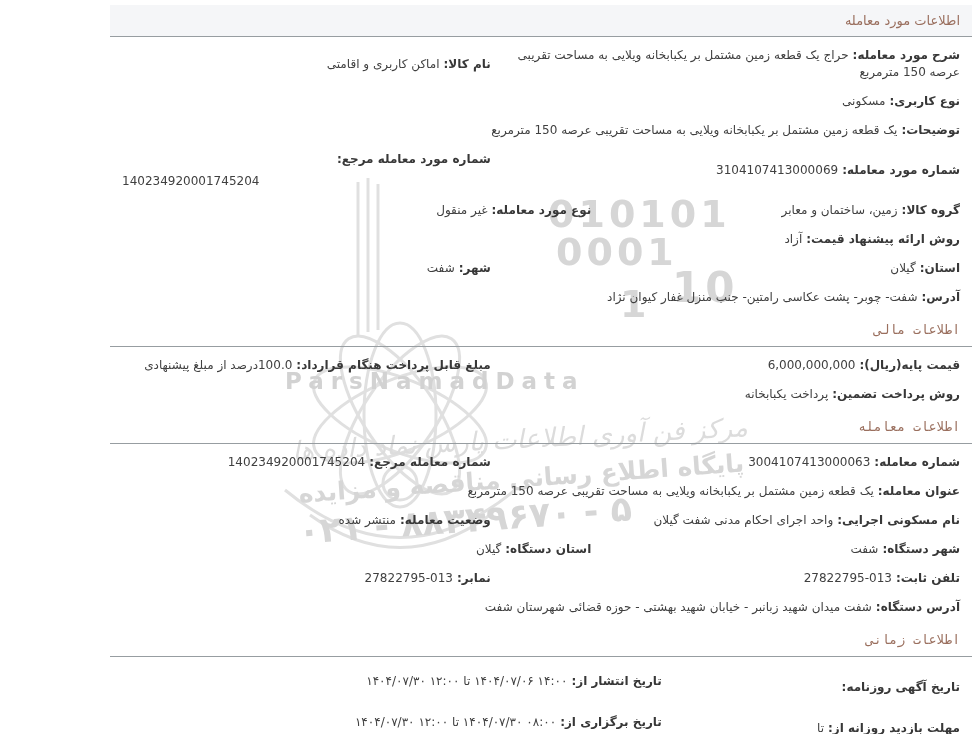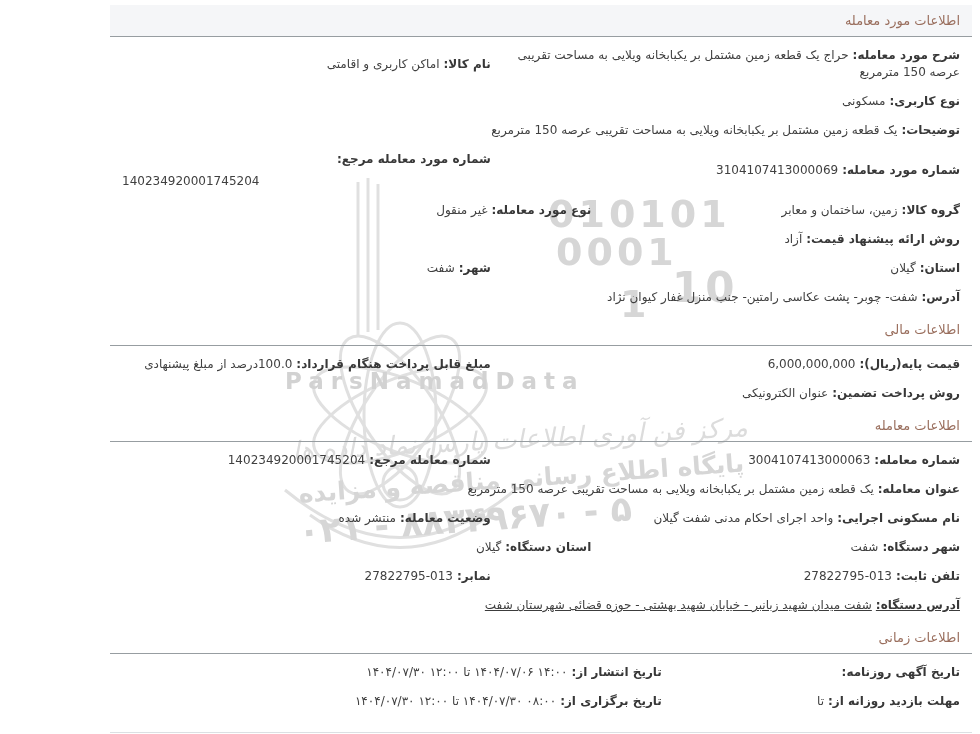--- a/index.html
+++ b/index.html
@@ -21,35 +21,35 @@
     border-bottom: 1px solid #dce0e3;
     padding-bottom: 16px;
   }
   .section-header {
     color: #9a6f5e;
     font-size: 13px;
     padding: 8px 12px 8px;
     border-bottom: 1px solid #979da1;
   }
   .section-header.first { background: #f5f6f8; }
-  .section-header:not(.first) { margin-top: 2px; }
+  .section-header:not(.first) { margin-top: 2px; font-family: Liberation Mono, monospace; }
   .rows { padding-top: 4px; }
   .row {
     display: flex;
     align-items: center;
     padding: 6px 12px;
     font-size: 12px;
     line-height: 17px;
   }
   .cell.c-right { flex: 0 0 56%; padding-left: 10px; }
   .cell.c-left  { flex: 1 1 auto; }
   .lbl { font-weight: bold; color: #383838; margin-left: 4px; }
   .val { color: #404040; }
   .val.stacked { display: block; padding-right: 78px; padding-top: 5px; }
-  .time-row .cell.c-right { flex: 0 0 32%; }
+  .time-row .cell.c-right { flex: 0 0 32%; margin-top: 12px; }
   .time-row .cell.c-left  { flex: 1 1 auto; padding-right: 30px; }
   .num { unicode-bidi: plaintext; }
   
   .wm { position: absolute; z-index: 0; color: #d9d9d9; pointer-events: none; white-space: nowrap; }
   .wm-digits { font-weight: bold; color: #d6d6d6; letter-spacing: 4px; font-size: 38px; }
   .wm-brand {
     left: 285px; top: 368px;
     font-size: 23px; font-weight: bold; letter-spacing: 7px; color: #d2d2d2;
   }
   .wm-callig {
@@ -167,21 +167,21 @@
     <div class="row">
       <div class="cell c-right">
         <span class="lbl">قیمت پایه(ریال):</span><span class="val num">6,000,000,000</span>
       </div>
       <div class="cell c-left">
         <span class="lbl">مبلغ قابل پرداخت هنگام قرارداد:</span><span class="val">100.0درصد از مبلغ پیشنهادی</span>
       </div>
     </div>
     <div class="row">
       <div class="cell c-left">
-        <span class="lbl">روش پرداخت تضمین:</span><span class="val">عنوان الکترونیکی</span>
+        <span class="lbl">روش پرداخت تضمین:</span><span class="val">پرداخت یکبابخانه</span>
       </div>
     </div>
   </div>
 
   <div class="section-header">
     <span>اطلاعات معامله</span>
   </div>
   <div class="rows">
     <div class="row">
       <div class="cell c-right">
@@ -215,21 +215,21 @@
     </div>
     <div class="row">
       <div class="cell c-right">
         <span class="lbl">تلفن ثابت:</span><span class="val num">27822795-013</span>
       </div>
       <div class="cell c-left">
         <span class="lbl">نمابر:</span><span class="val num">27822795-013</span>
       </div>
     </div>
     <div class="row">
-      <div class="cell c-right" style="flex:1 1 100%;text-decoration:underline;">
+      <div class="cell c-right" style="flex:1 1 100%;">
         <span class="lbl">آدرس دستگاه:</span><span class="val">شفت میدان شهید زبانبر - خیابان شهید بهشتی - حوزه قضائی شهرستان شفت</span>
       </div>
     </div>
   </div>
 
   <div class="section-header">
     <span>اطلاعات زمانی</span>
   </div>
   <div class="rows">
     <div class="row time-row">

